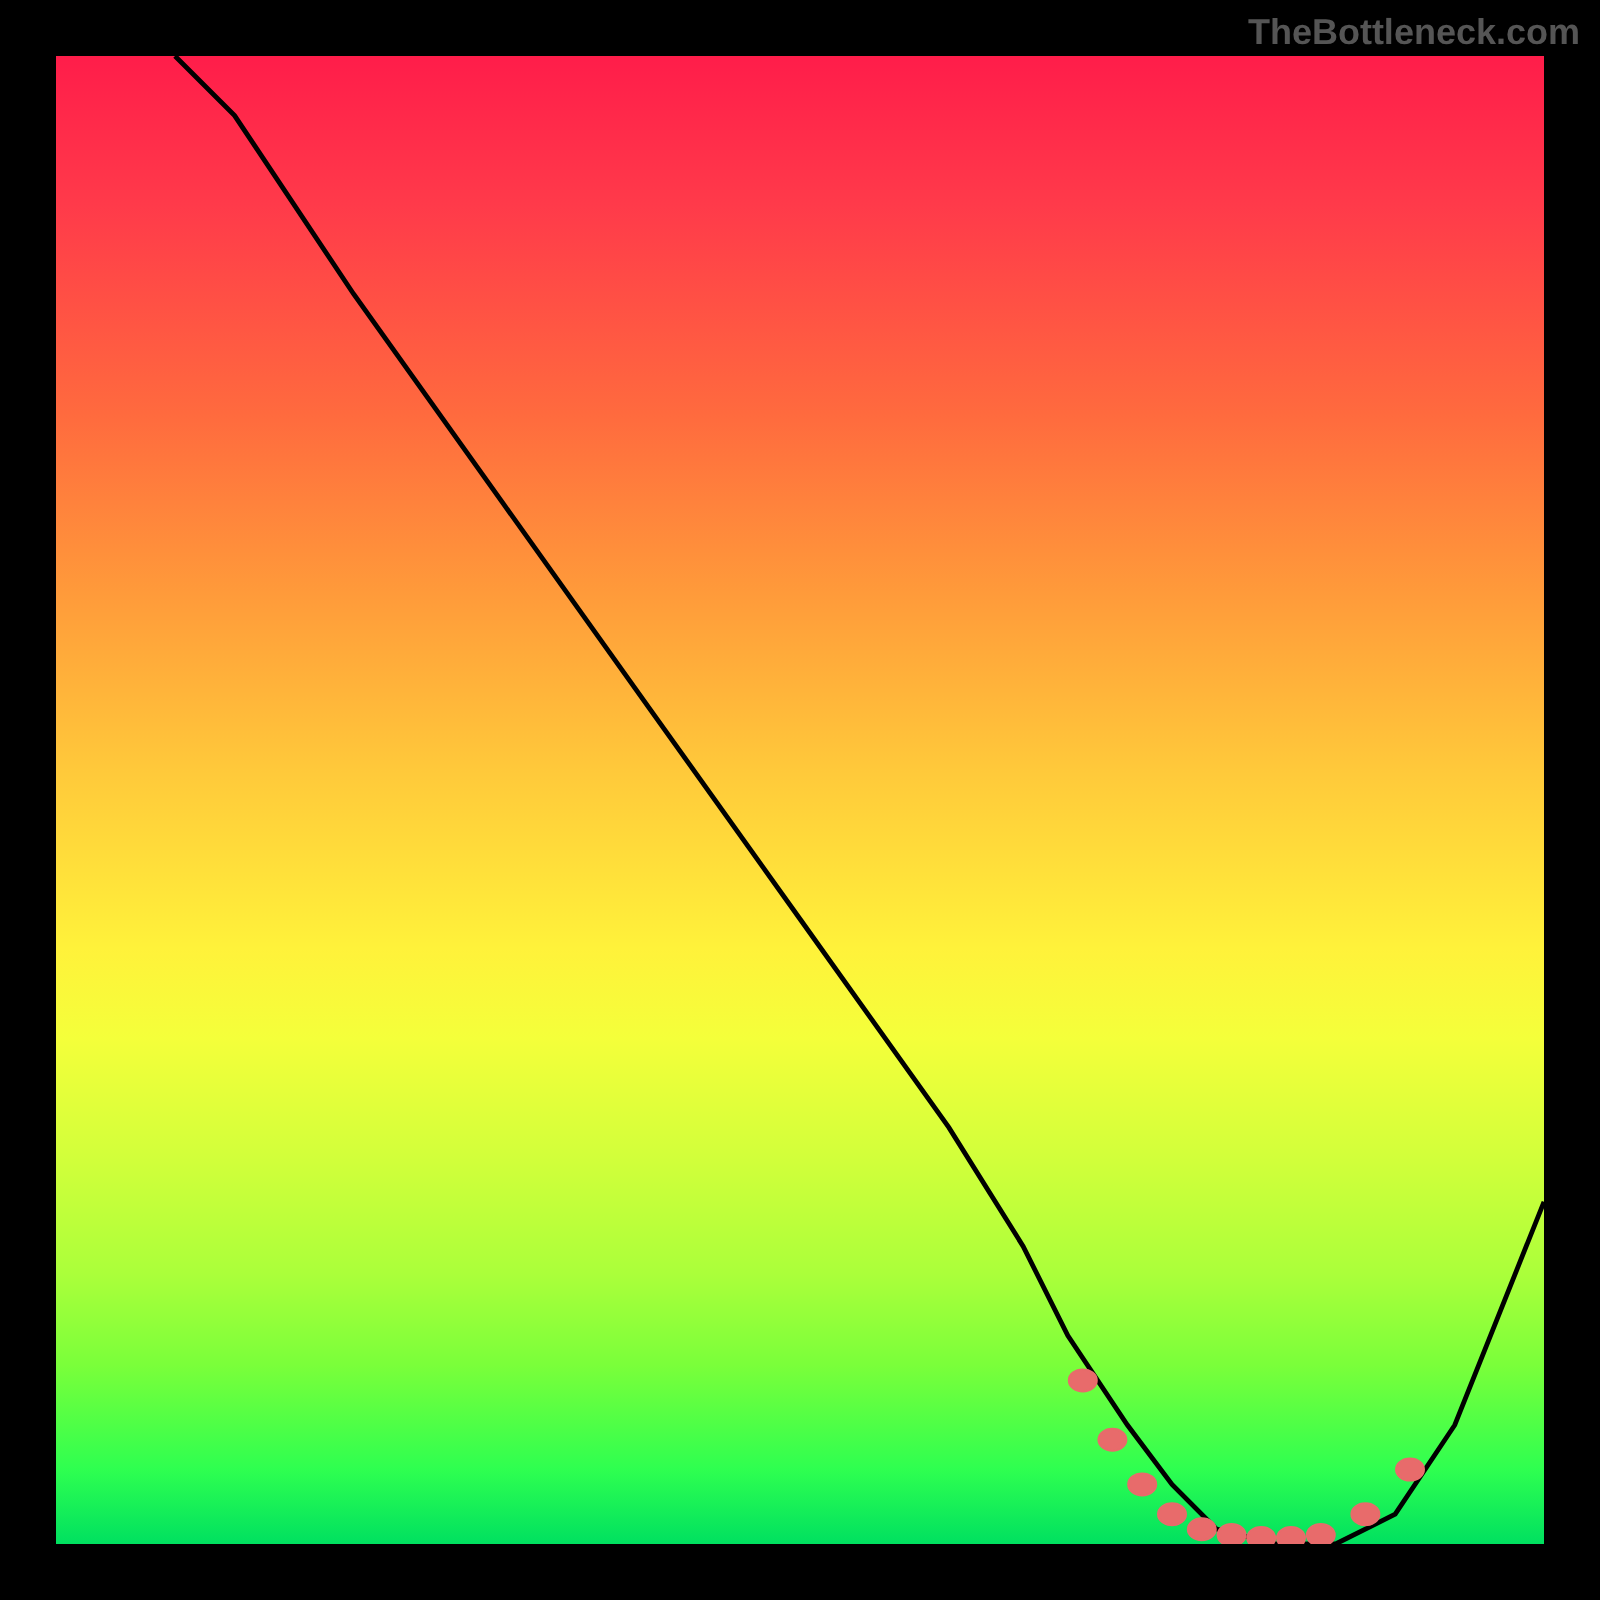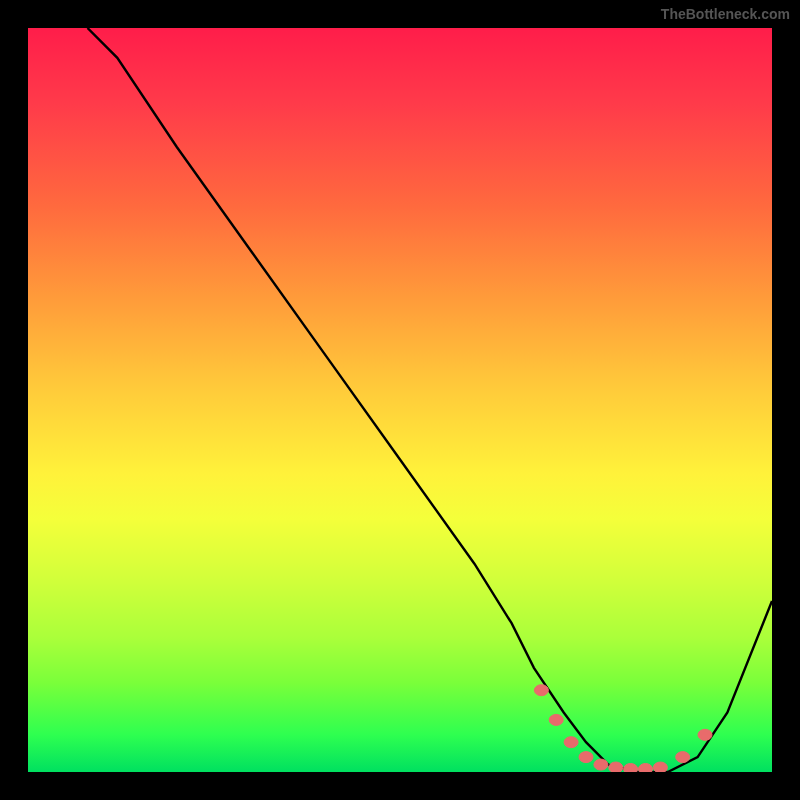--- a/index.html
+++ b/index.html
@@ -15,21 +15,21 @@
     position: relative;
     width: 800px;
     height: 800px;
     background: #000;
   }
   .watermark {
     position: absolute;
     top: 6px;
     right: 10px;
     color: #555;
-    font-size: 14px;
+    font-size: 18px;
     font-weight: 600;
     user-select: none;
     z-index: 20;
   }
   
   .plot {
     position: absolute;
     left: 28px;
     top: 28px;
     width: 744px;   

